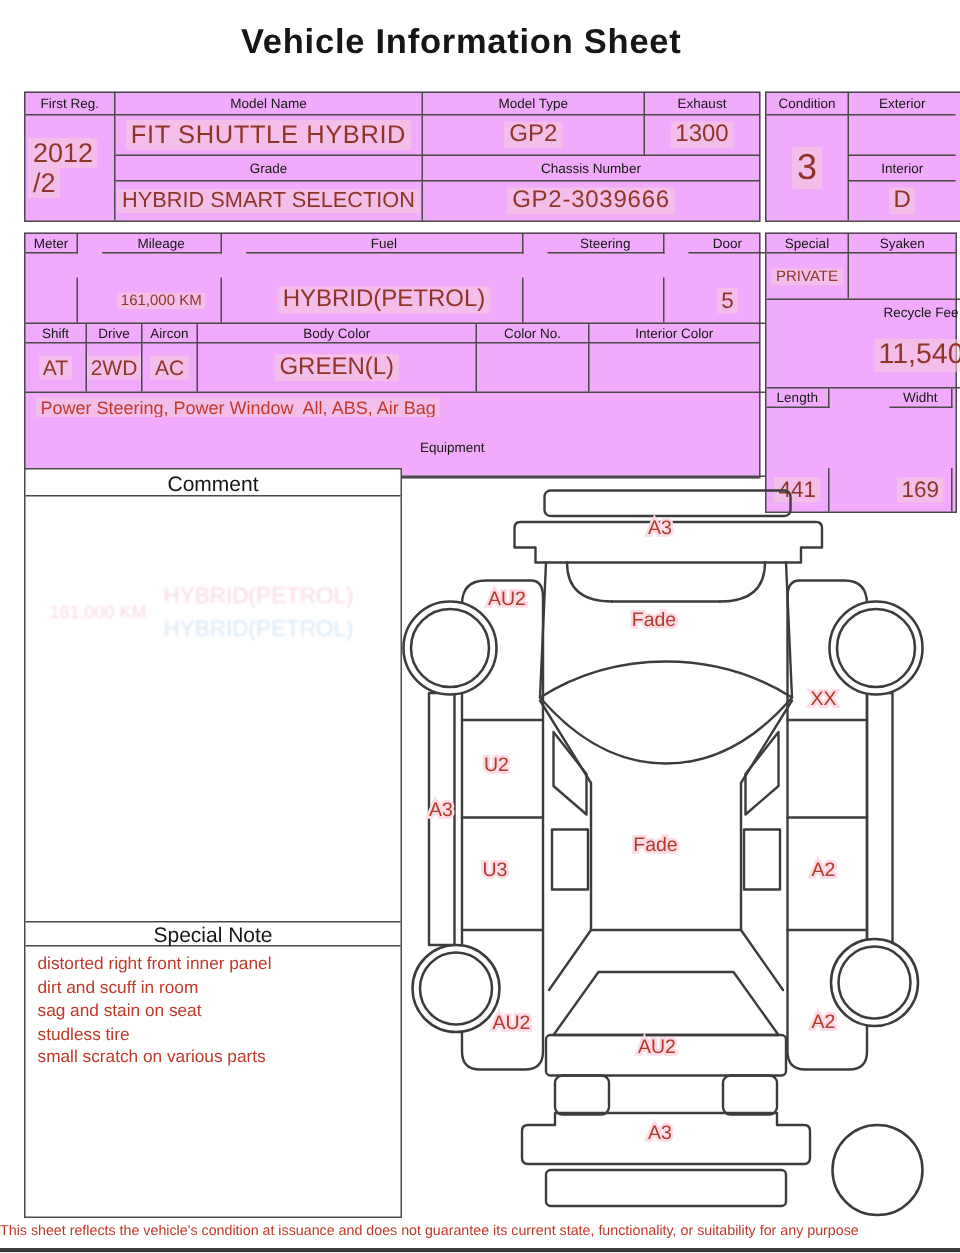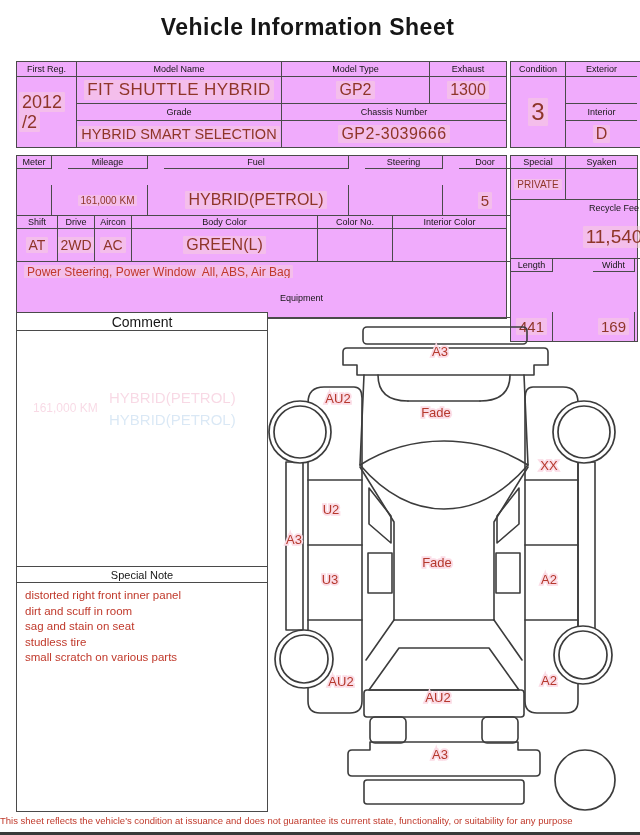--- a/index.html
+++ b/index.html
@@ -61,21 +61,21 @@
   .commentBox{position:absolute;left:16px;top:312px;width:252px;height:500px;
               border:1px solid var(--bd);background:#fff;}
   .cmtHdr{height:18px;border-bottom:1px solid var(--bd);display:flex;align-items:center;
           justify-content:center;font-size:14px;color:#161616;}
   .ghostArea{position:relative;height:235px;}
   .ghost{position:absolute;color:#e0588c;opacity:.22;filter:blur(.7px);font-size:15px;white-space:nowrap;}
   .g1{left:16px;top:70px;font-size:12px;}
   .g2{left:92px;top:58px;}
   .g3{left:92px;top:80px;color:#5b9bd5;}
   .snHdr{height:17px;border-top:1px solid var(--bd);border-bottom:1px solid var(--bd);
-         display:flex;align-items:center;justify-content:center;font-size:11px;color:#161616;}
+         display:flex;align-items:center;justify-content:center;font-size:14px;color:#161616;margin-top:48px;}
   .notes{padding:5px 8px;}
   .note-line{font-size:11.5px;line-height:15.5px;color:var(--crimson);}
   
   .diagram{position:absolute;left:268px;top:310px;width:372px;height:525px;}
   .car-line{fill:none;stroke:#3c3c3c;stroke-width:1.6;stroke-linejoin:round;stroke-linecap:round;}
   .wheel{fill:#fff;stroke:#3c3c3c;stroke-width:1.7;}
   .marker{font-family:"Liberation Sans",sans-serif;font-size:13px;fill:#b5392d;
           text-anchor:middle;paint-order:stroke;stroke:#fbdce6;stroke-width:3.5px;}
   
   .footer{position:absolute;left:0;top:815px;width:640px;

